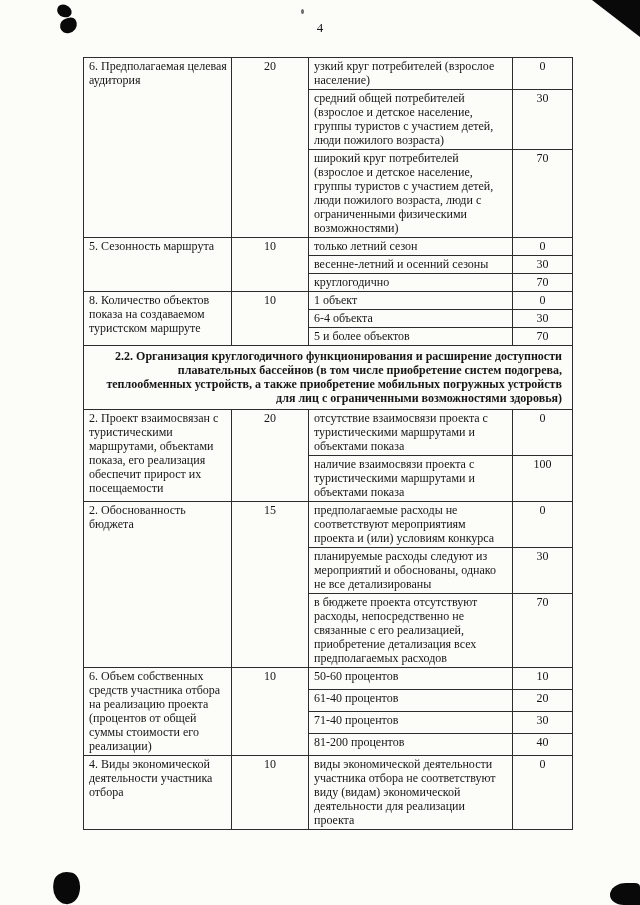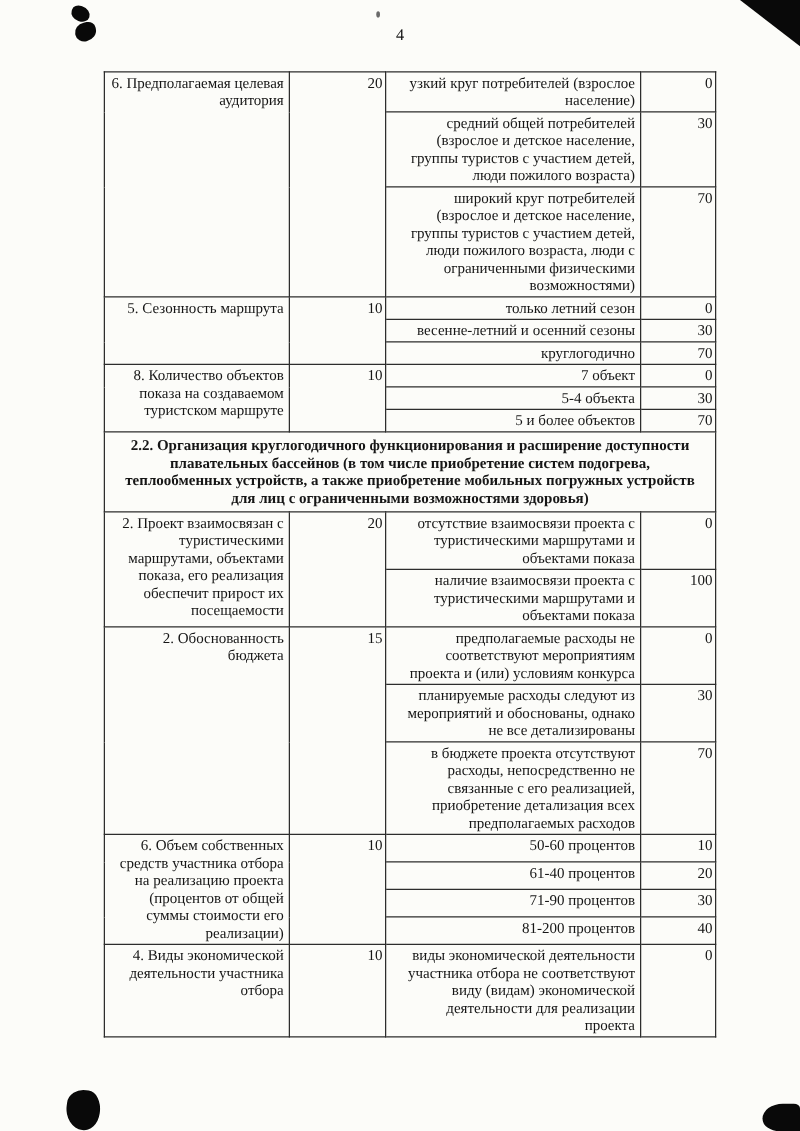--- a/index.html
+++ b/index.html
@@ -24,24 +24,23 @@
     border-collapse: collapse;
     table-layout: fixed;
     font-size: 12px;
     line-height: 14px;
   }
   .doc-table td {
     border: 1px solid #2d2d2d;
     vertical-align: top;
     padding: 1px 4px 2px 5px;
     word-wrap: break-word;
-    text-align: right;
   }
-  td.points, td.value { text-align: right; padding-left: 2px; padding-right: 2px; }
-  td.section { font-weight: bold; text-align: center; padding: 3px 10px 4px 10px; }
+  td.points, td.value { text-align: center; padding-left: 2px; padding-right: 2px; }
+  td.section { font-weight: bold; text-align: right; padding: 3px 10px 4px 10px; }
 
   
   .artifact { position: absolute; background: #090909; }
   .artifact-tl-1 { top: 5px; left: 57px; width: 15px; height: 12px; border-radius: 45% 60% 50% 55%; transform: rotate(18deg); }
   .artifact-tl-2 { top: 18px; left: 60px; width: 17px; height: 15px; border-radius: 55% 40% 60% 50%; transform: rotate(-12deg); }
   .artifact-tr {
     top: 0; right: 0; width: 0; height: 0; background: transparent;
     border-top: 37px solid #090909; border-left: 48px solid transparent;
   }
   .artifact-bl { bottom: 1px; left: 53px; width: 27px; height: 32px; border-radius: 55% 45% 48% 60% / 40% 55% 50% 60%; transform: rotate(8deg); }
@@ -88,25 +87,25 @@
       <td class="value">30</td>
     </tr>
     <tr>
       <td>круглогодично</td>
       <td class="value">70</td>
     </tr>
 
     <tr>
       <td rowspan="3">8. Количество объектов показа на создаваемом туристском маршруте</td>
       <td rowspan="3" class="points">10</td>
-      <td>7 объект</td>
+      <td>1 объект</td>
       <td class="value">0</td>
     </tr>
     <tr>
-      <td>5-4 объекта</td>
+      <td>6-4 объекта</td>
       <td class="value">30</td>
     </tr>
     <tr>
       <td>5 и более объектов</td>
       <td class="value">70</td>
     </tr>
 
     <tr>
       <td colspan="4" class="section">2.2. Организация круглогодичного функционирования и расширение доступности плавательных бассейнов (в том числе приобретение систем подогрева, теплообменных устройств, а также приобретение мобильных погружных устройств для лиц с ограниченными возможностями здоровья)</td>
     </tr>
@@ -141,21 +140,21 @@
       <td rowspan="4">6. Объем собственных средств участника отбора на реализацию проекта (процентов от общей суммы стоимости его реализации)</td>
       <td rowspan="4" class="points">10</td>
       <td>50-60 процентов</td>
       <td class="value">10</td>
     </tr>
     <tr>
       <td>61-40 процентов</td>
       <td class="value">20</td>
     </tr>
     <tr>
-      <td>71-90 процентов</td>
+      <td>71-40 процентов</td>
       <td class="value">30</td>
     </tr>
     <tr>
       <td>81-200 процентов</td>
       <td class="value">40</td>
     </tr>
 
     <tr>
       <td>4. Виды экономической деятельности участника отбора</td>
       <td class="points">10</td>

